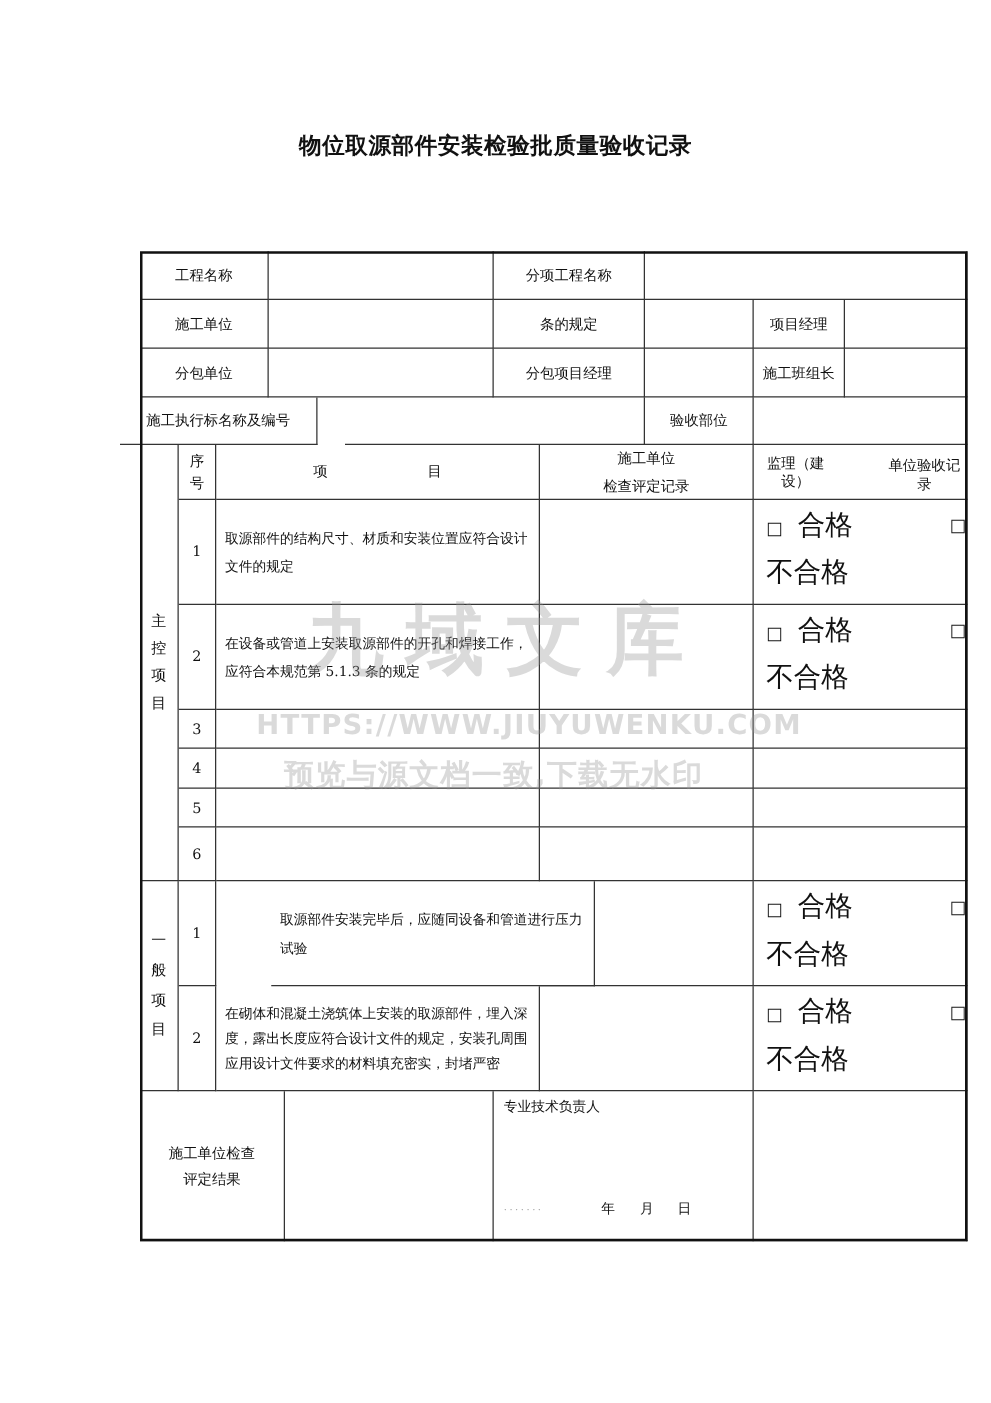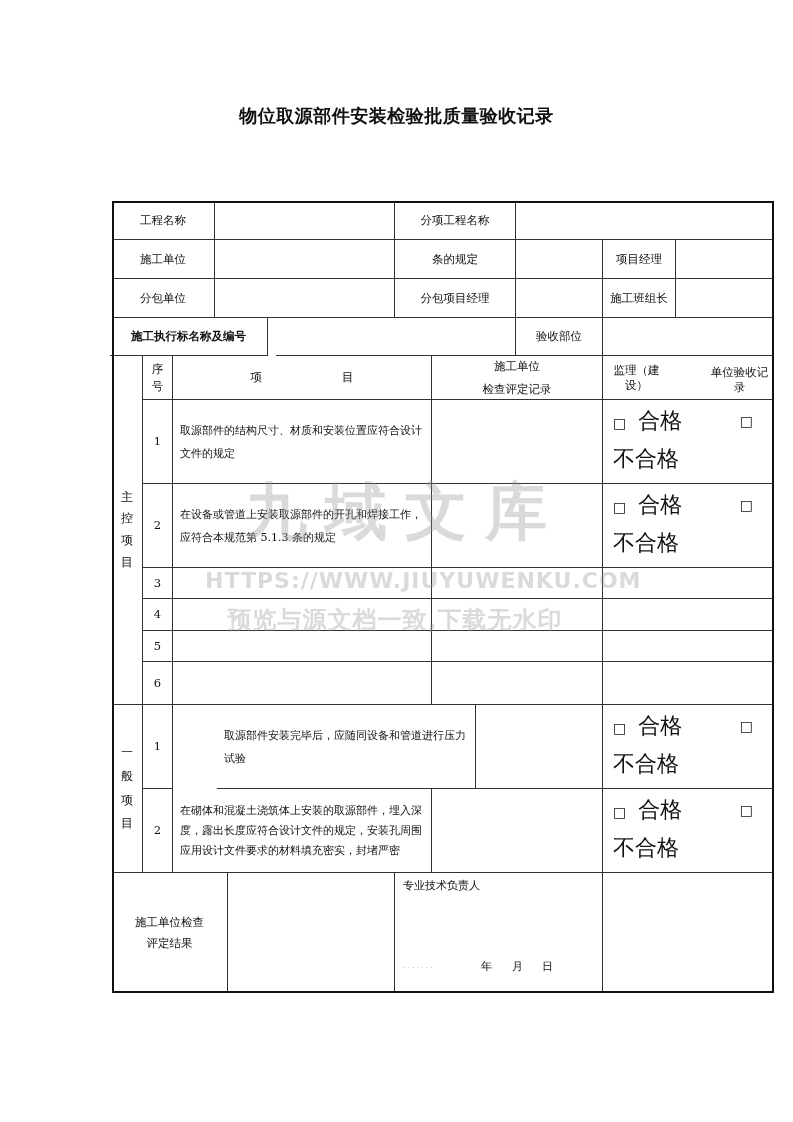--- a/index.html
+++ b/index.html
@@ -18,21 +18,21 @@
   }
   .cell {
     position: absolute; box-sizing: border-box; border-right: 1px solid #333; border-bottom: 1px solid #333;
     display: flex; align-items: center; justify-content: center; text-align: center;
     font-size: 11.5px; line-height: 1.3; background: transparent;
   }
   .cell.left { justify-content: flex-start; text-align: left; padding-left: 7px; padding-right: 4px; }
   .vtext { display: flex; flex-direction: column; align-items: center; gap: 6px; font-size: 12px; }
   .item-text { font-size: 11px; line-height: 23px; }
   .verdict { display: block; text-align: left; padding-left: 10px; padding-top: 2px; font-family: "DejaVu Sans", "Liberation Sans", sans-serif; }
-  .verdict .line1 { display: flex; justify-content: space-between; align-items: center; font-size: 22px; height: 38px; padding-right: 20px; }
+  .verdict .line1 { display: flex; justify-content: space-between; align-items: center; font-size: 22px; height: 38px; padding-right: 0; }
   .verdict .line1 .box { font-size: 14px; }
   .verdict .line2 { font-size: 22px; height: 38px; display: flex; align-items: center; }
   .verdict .gap { display: inline-block; width: 12px; }
   .watermark {
     position: absolute; font-family: "DejaVu Sans", "Liberation Sans", sans-serif; font-weight: bold;
     color: rgba(150,150,150,0.35); pointer-events: none; z-index: 10; white-space: nowrap; text-align: center;
   }
   .wm1 { left: 215px; top: 470px; width: 380px; font-size: 62px; letter-spacing: 18px; }
   .wm2 { left: 205px; top: 568px; width: 380px; font-size: 22px; letter-spacing: 1px; }
   .wm3 { left: 205px; top: 604px; width: 380px; font-size: 24px; letter-spacing: 1px; }
@@ -57,21 +57,21 @@
 <div class="cell" style="left:603px;top:240px;width:73px;height:39px;">项目经理</div>
 <div class="cell" style="left:676px;top:240px;width:98px;height:39px;"></div>
 
 <div class="cell" style="left:112px;top:279px;width:103px;height:39px;">分包单位</div>
 <div class="cell" style="left:215px;top:279px;width:180px;height:39px;"></div>
 <div class="cell" style="left:395px;top:279px;width:121px;height:39px;">分包项目经理</div>
 <div class="cell" style="left:516px;top:279px;width:87px;height:39px;"></div>
 <div class="cell" style="left:603px;top:279px;width:73px;height:39px;">施工班组长</div>
 <div class="cell" style="left:676px;top:279px;width:98px;height:39px;"></div>
 
-<div class="cell" style="left:110px;top:318px;width:158px;height:38px;font-weight:bold;">施工执行标名称及编号</div>
+<div class="cell" style="left:96px;top:318px;width:158px;height:38px;">施工执行标名称及编号</div>
 <div class="cell" style="left:276px;top:318px;width:240px;height:38px;"></div>
 <div class="cell" style="left:516px;top:318px;width:87px;height:38px;">验收部位</div>
 <div class="cell" style="left:603px;top:318px;width:171px;height:38px;"></div>
 
 <div class="cell" style="left:112px;top:356px;width:31px;height:349px;">
   <div class="vtext">
     <span>主</span>
     <span>控</span>
     <span>项</span>
     <span>目</span>

